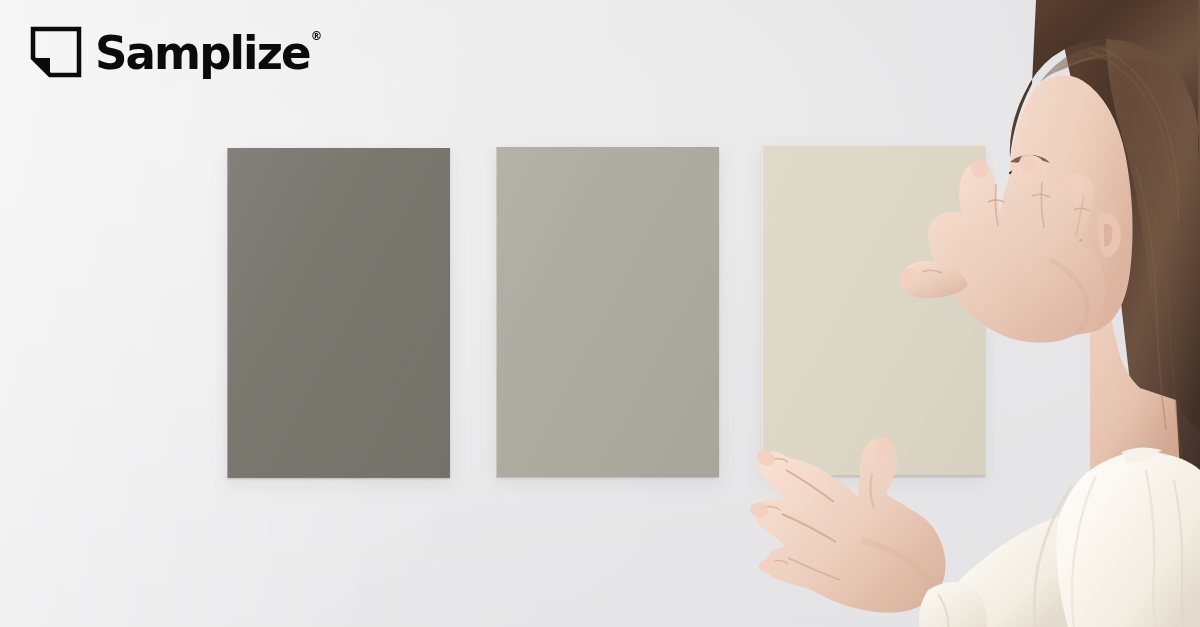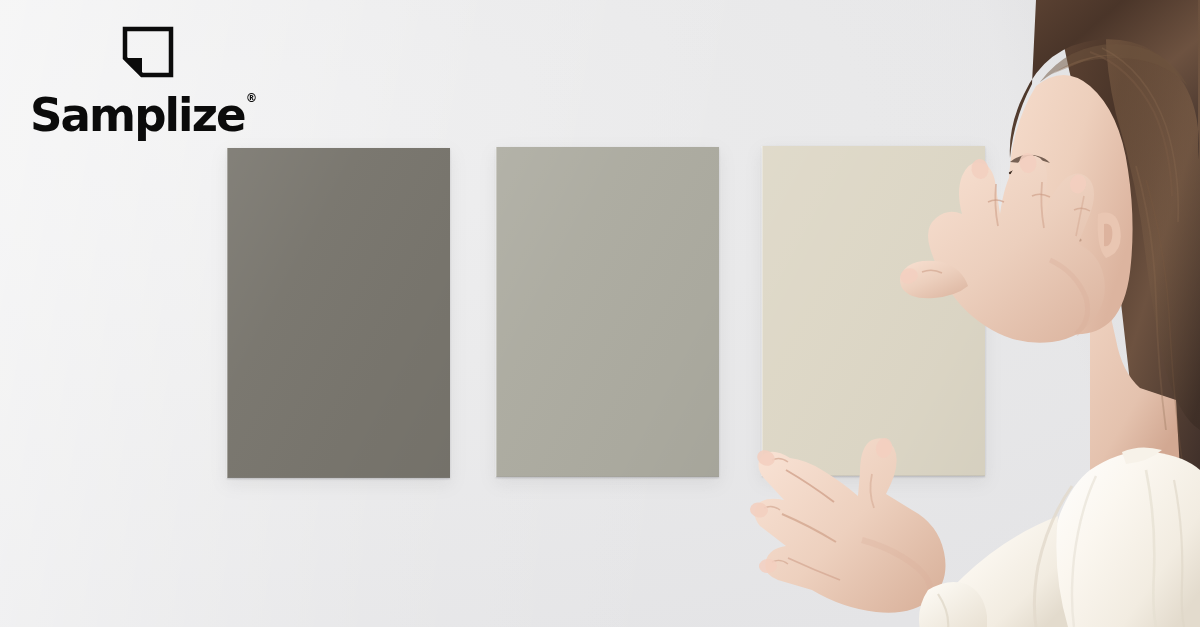--- a/index.html
+++ b/index.html
@@ -33,21 +33,20 @@
     position:absolute; right:0; top:0; width:34%; height:100%;
     background:linear-gradient(255deg, rgba(205,205,208,.5) 0%, rgba(230,230,232,.15) 38%, rgba(255,255,255,0) 66%);
     pointer-events:none;
   }
 
   
   .logo {
     position:absolute; left:30px; top:26px;
     display:flex; align-items:center; gap:13px;
     z-index:40;
-    flex-direction:column;
   }
   .logo-mark {
     position:relative;
     width:52px; height:52px;
     flex:none;
   }
   .logo-mark svg { display:block; width:52px; height:52px; }
 
   .logo-word {
     position:relative;

